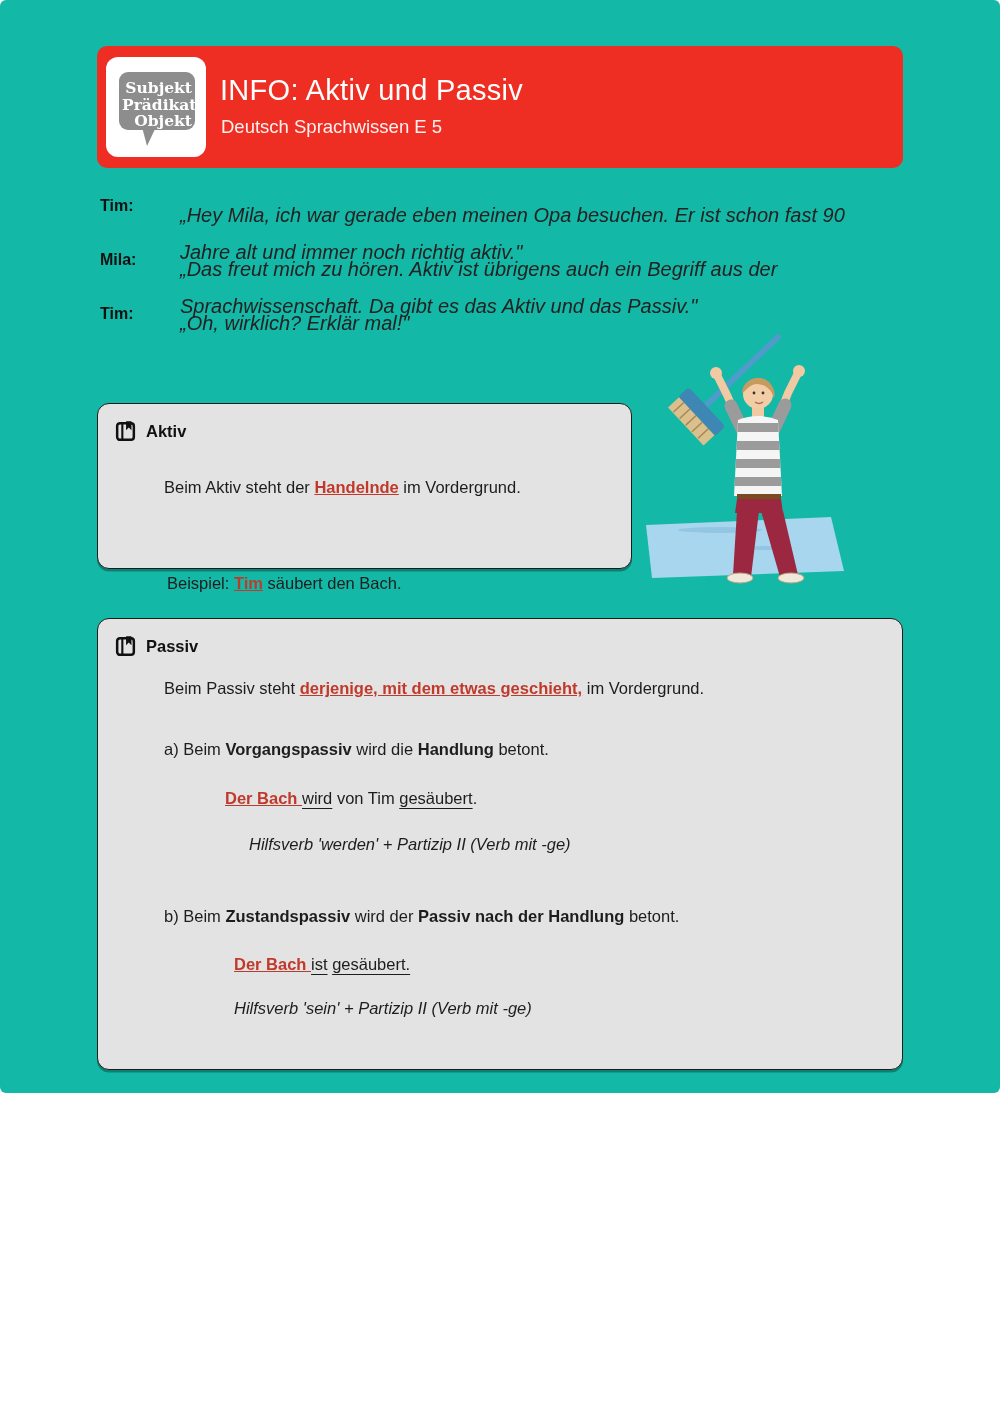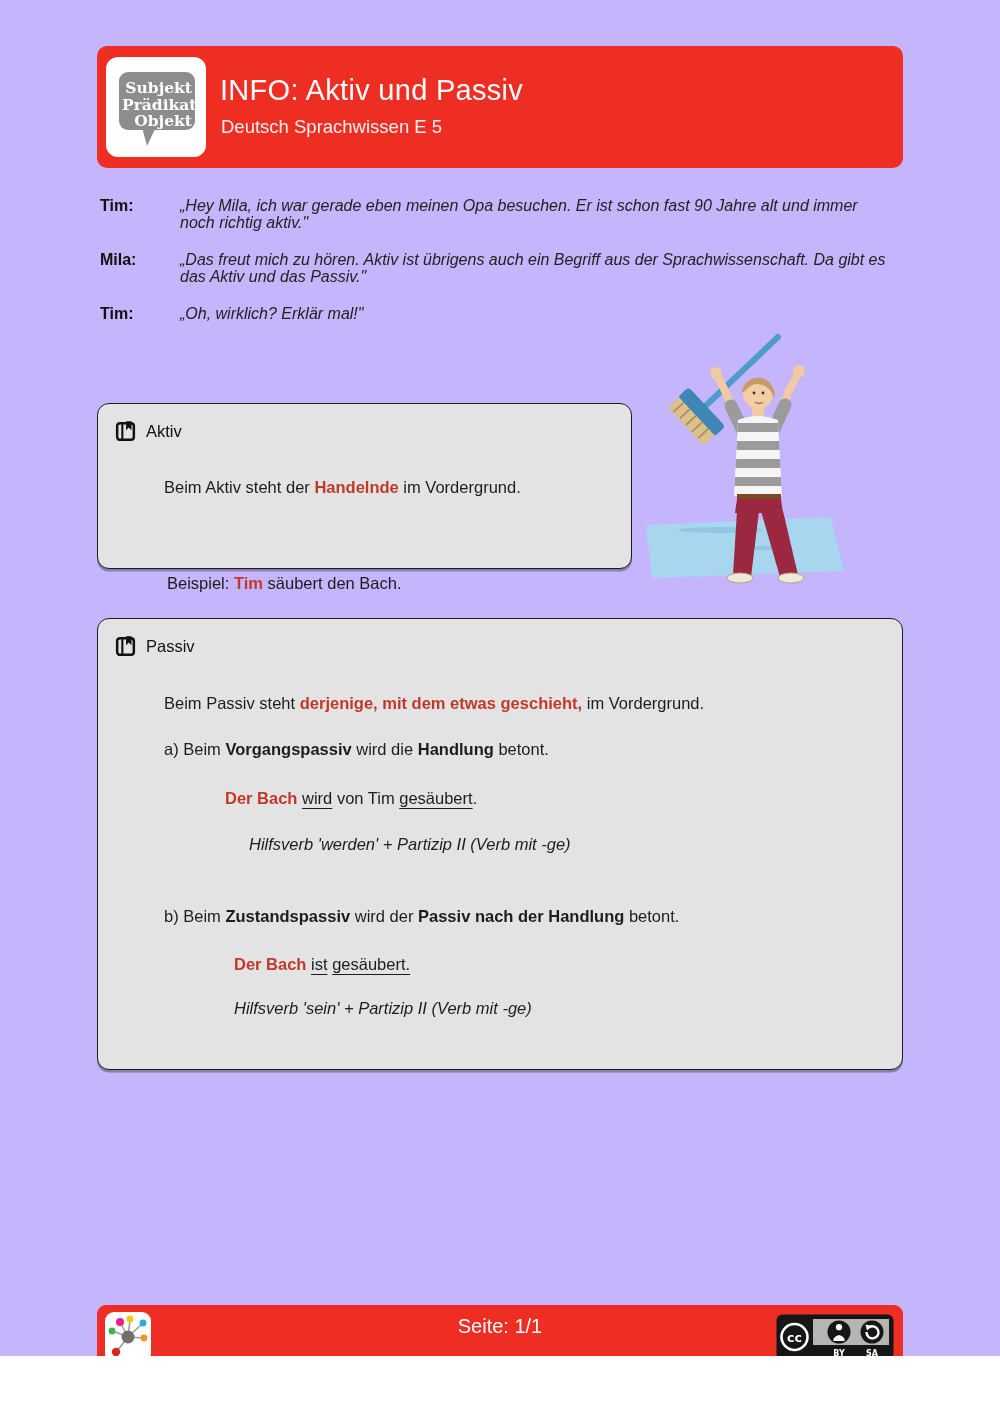--- a/index.html
+++ b/index.html
@@ -1,35 +1,35 @@
 <!DOCTYPE html>
 <html><head>
 <meta charset="utf-8">
 <style>
   * { margin:0; padding:0; box-sizing:border-box; }
   body { background:#ffffff; font-family:"Liberation Sans", sans-serif; }
-  .page { position:relative; width:1000px; height:1356px; background:#c4b5fd; overflow:hidden; color:#1d1d1d; }
+  .page { position:relative; width:1000px; height:1093px; background:#14b8a6; overflow:hidden; color:#1d1d1d;border-radius:6px; }
 
   
   .banner { position:absolute; left:97px; top:46px; width:806px; height:122px; background:#ee2e22; border-radius:10px; }
   .logo-box { position:absolute; left:9px; top:11px; width:100px; height:100px; background:#ffffff; border-radius:12px; }
   .banner-title { position:absolute; left:123px; top:28px; font-size:29px; font-weight:400; color:#ffffff; letter-spacing:0.3px; }
   .banner-sub { position:absolute; left:124px; top:70px; font-size:18.5px; font-weight:400; color:rgba(255,255,255,0.93); }
 
   
   .dlg-row { position:absolute; left:100px; width:810px; }
   .dlg-label { position:absolute; left:0; top:0; font-weight:700; font-size:16px; color:#111; }
-  .dlg-text { position:absolute; left:80px; top:0; font-style:italic; font-size:16px; line-height:17px; color:#222; }
+  .dlg-text { position:absolute; left:80px; top:0; font-style:italic; font-size:20px; line-height:37px; color:#222; }
 
   
   .info-box { position:absolute; background:#e3e3e3; border:1.6px solid #1b1b1b; border-radius:12px; box-shadow:0 2.5px 0 rgba(0,0,0,0.3); }
   .box-head { position:absolute; left:16px; top:16px; display:flex; align-items:center; gap:9px; }
-  .box-title { font-size:16.5px; font-weight:400; color:#111; }
+  .box-title { font-size:16.5px; font-weight:700; color:#111; }
   .box-line { position:absolute; font-size:16.5px; color:#1d1d1d; white-space:nowrap; }
-  .red-b { color:#c0392b; font-weight:700; }
+  .red-b { color:#c0392b; font-weight:700;text-decoration:underline; }
   .bld { font-weight:700; }
   .und { text-decoration:underline; text-underline-offset:3.5px; text-decoration-thickness:1.3px;margin-top:44px; }
   .ital { font-style:italic; }
 
   
   .footer { position:absolute; left:97px; top:1305px; width:806px; height:64px; background:#ee2e22; border-radius:9px; }
   .footer-logo { position:absolute; left:8px; top:7px; width:46px; height:50px; background:#ffffff; border-radius:9px; }
   .footer-text { position:absolute; left:60px; top:8px; font-size:11.5px; line-height:14.5px; color:rgba(255,255,255,0.93); }
   .footer-page { position:absolute; left:0; right:0; top:10px; text-align:center; font-size:20px; color:#ffffff; }
   .cc-badge { position:absolute; right:9px; top:9px; }
@@ -137,21 +137,21 @@
   <div class="info-box" style="left:97px; top:618px; width:806px; height:452px;">
     <div class="box-head">
       <svg width="23" height="23" viewBox="0 0 24 24">
         <rect x="3.3" y="3.3" width="17.4" height="17.4" rx="3" fill="none" stroke="#111" stroke-width="2.6"></rect>
         <line x1="8.7" y1="3.3" x2="8.7" y2="20.7" stroke="#111" stroke-width="2.2"></line>
         <path d="M12.6 1.4 h5.6 v9.2 l-2.8 -2.7 l-2.8 2.7 z" fill="#111"></path>
       </svg>
       <span class="box-title">Passiv</span>
     </div>
 
-    <p class="box-line" style="left:66px; top:75px;"><span>Beim Passiv steht </span><span class="red-b">derjenige, mit dem etwas geschieht,</span><span> im Vordergrund.</span></p>
+    <p class="box-line" style="left:66px; top:60px;"><span>Beim Passiv steht </span><span class="red-b">derjenige, mit dem etwas geschieht,</span><span> im Vordergrund.</span></p>
 
     <p class="box-line" style="left:66px; top:121px;"><span>a) Beim </span><span class="bld">Vorgangspassiv</span><span> wird die </span><span class="bld">Handlung</span><span> betont.</span></p>
 
     <p class="box-line" style="left:127px; top:170px;"><span class="red-b">Der Bach </span><span class="und">wird</span><span> von Tim </span><span class="und">gesäubert</span><span>.</span></p>
 
     <p class="box-line ital" style="left:127px; top:216px;margin-left:24px;">Hilfsverb 'werden' + Partizip II (Verb mit -ge)</p>
 
     <p class="box-line" style="left:66px; top:288px;"><span>b) Beim </span><span class="bld">Zustandspassiv</span><span> wird der </span><span class="bld">Passiv nach der Handlung</span><span> betont.</span></p>
 
     <p class="box-line" style="left:136px; top:336px;"><span class="red-b">Der Bach </span><span class="und">ist</span><span> </span><span class="und">gesäubert.</span></p>

